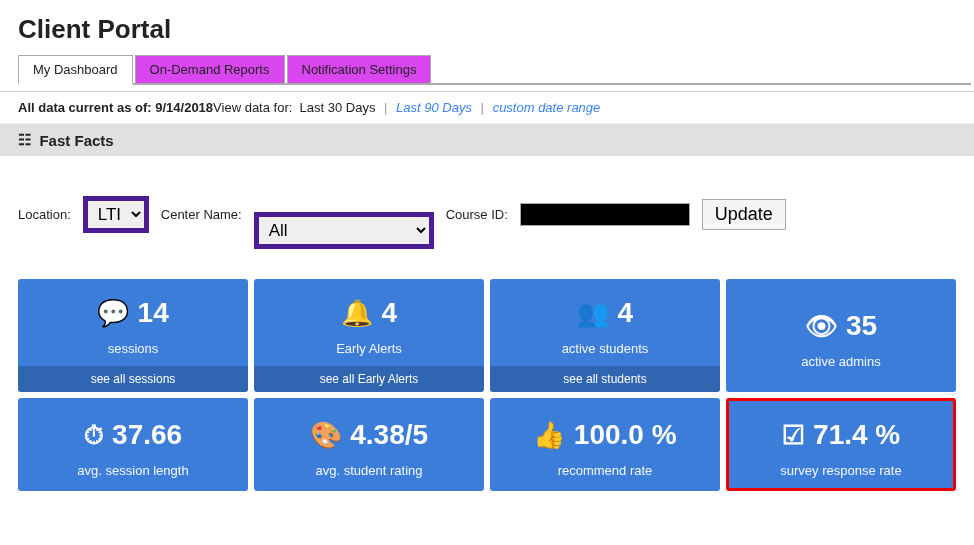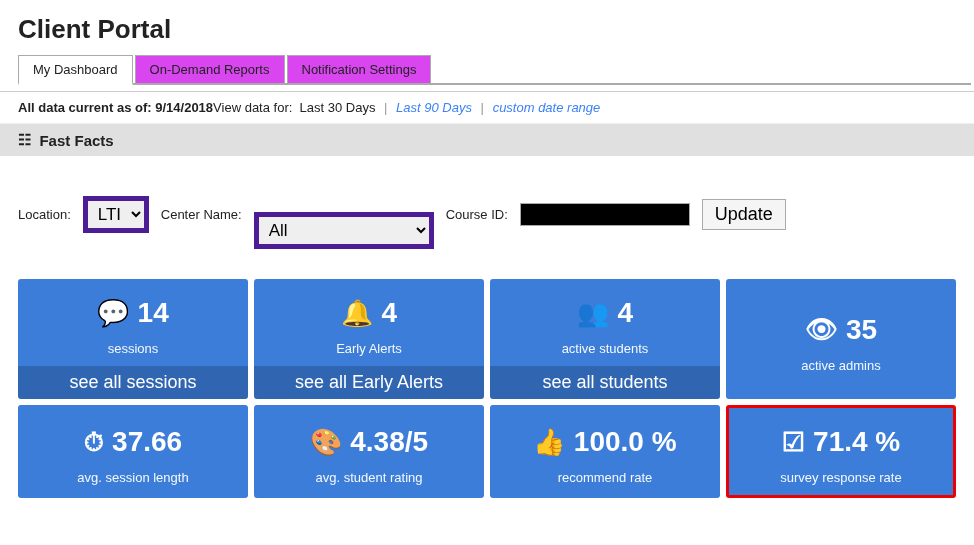--- a/index.html
+++ b/index.html
@@ -146,21 +146,21 @@
     }
     .stat-label {
       font-size: 13px;
       margin-top: 12px;
       opacity: 0.95;
     }
     .stat-link {
       background: rgba(0,0,0,0.18);
       text-align: center;
       padding: 6px 4px;
-      font-size: 18px;
+      font-size: 12px;
       color: #fff;
       cursor: pointer;
     }
   </style>
 </head>
 <body>
 
 <div class="page-header">
   <div class="page-title">Client Portal</div>
   <div class="tabs">

